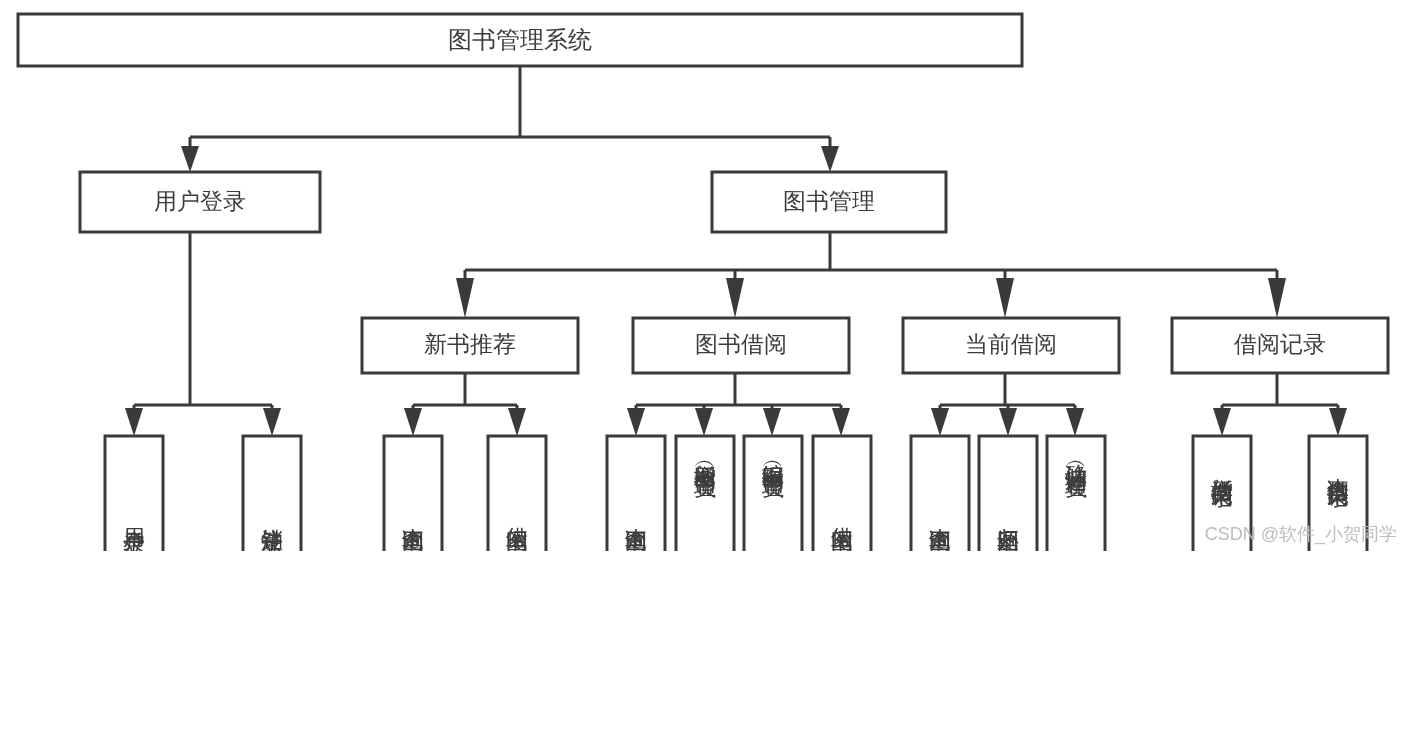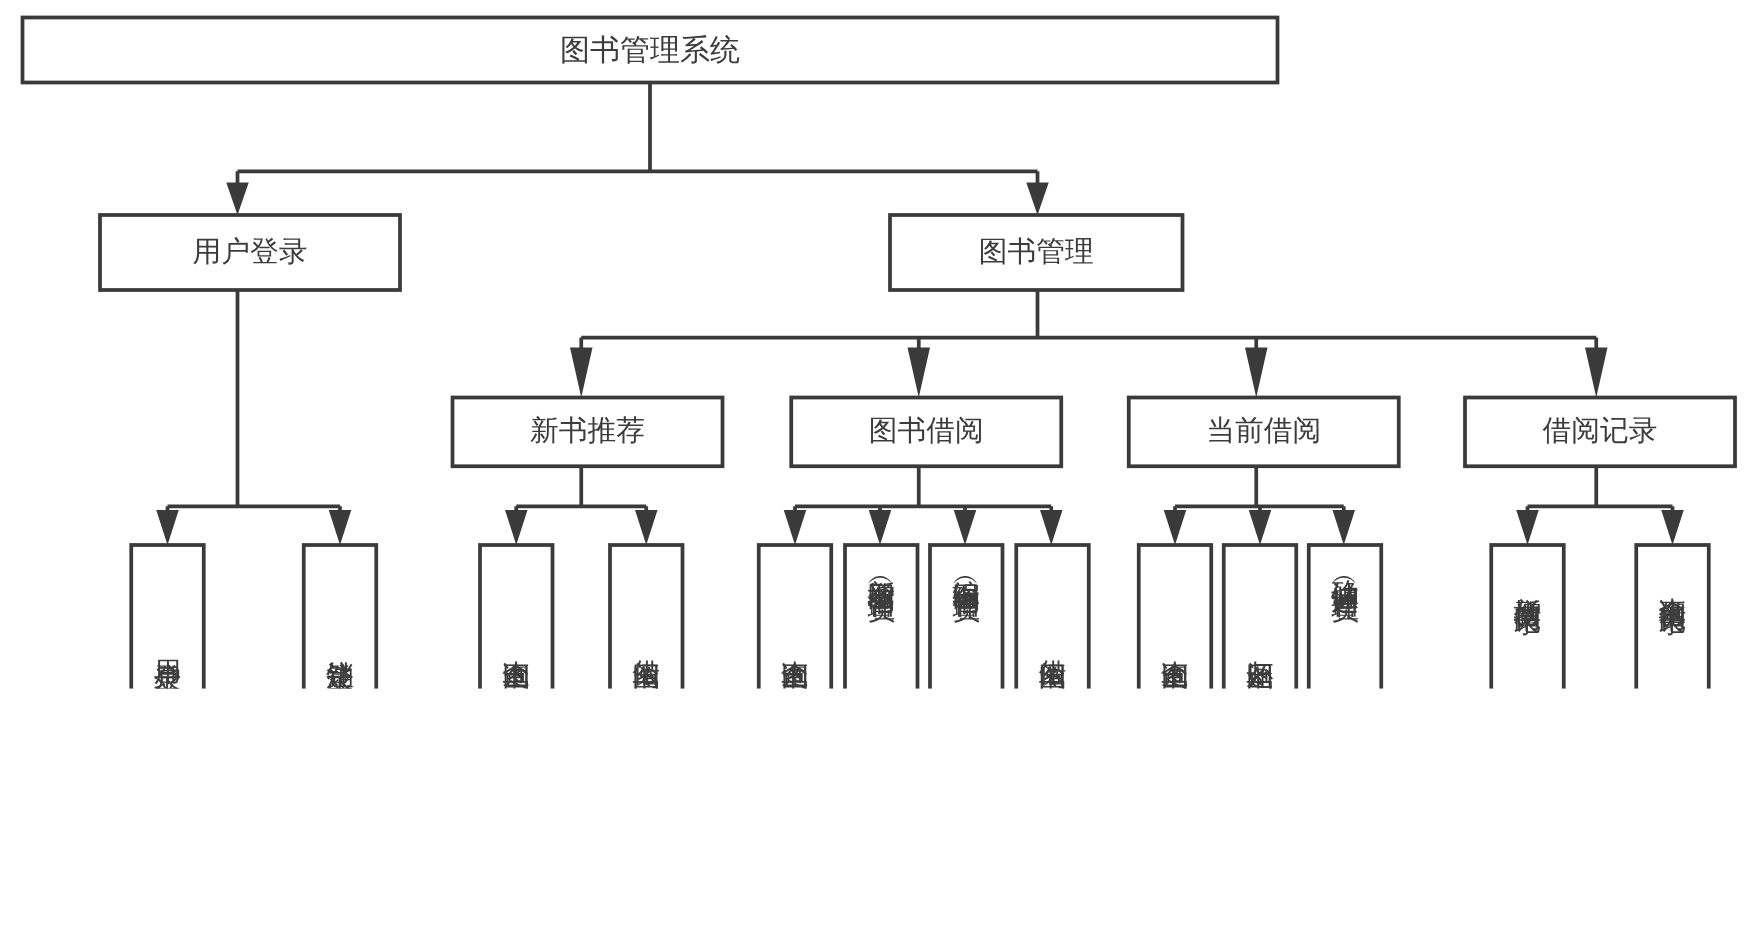--- a/index.html
+++ b/index.html
@@ -214,13 +214,14 @@
   <div class="leaf-label" style="left:762px; top:446px; height:285px;">编辑图书（管理员）</div>
   <div class="leaf-label" style="left:831px; top:510px; height:220px;">借阅图书</div>
 
   <div class="leaf-label" style="left:929px; top:510px; height:220px;">查询图书</div>
   <div class="leaf-label" style="left:997px; top:510px; height:220px;">归还图书</div>
   <div class="leaf-label" style="left:1065px; top:446px; height:285px;">确认归还（管理员）</div>
 
   <div class="leaf-label" style="left:1211px; top:460px; height:270px;">新增借阅记录</div>
   <div class="leaf-label" style="left:1327px; top:460px; height:270px;">查询借阅记录</div>
 
+  <div class="watermark">CSDN @软件_小贺同学</div>
 </div>
 
 </body></html>

